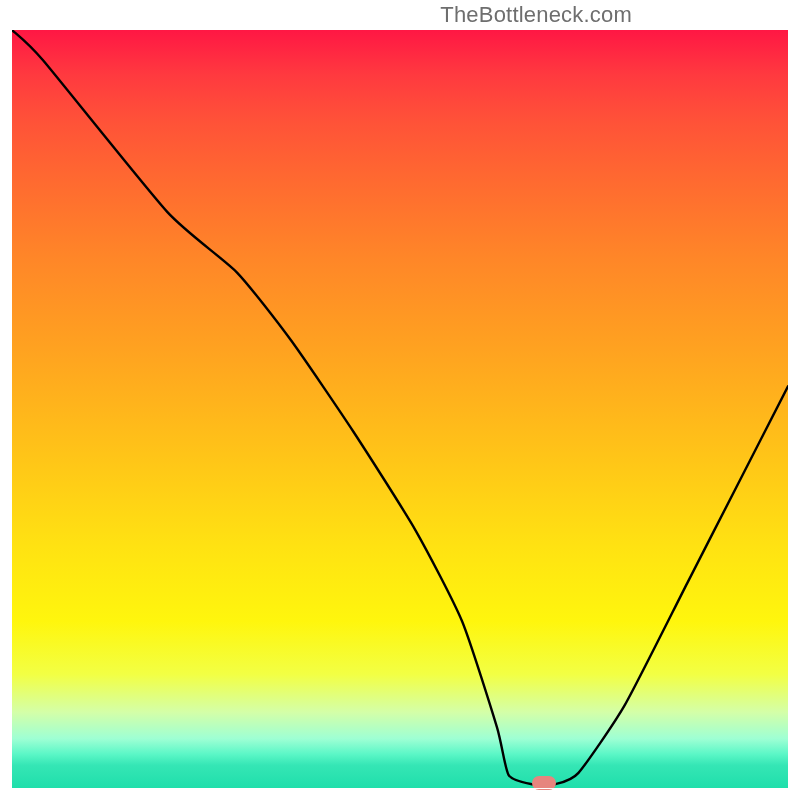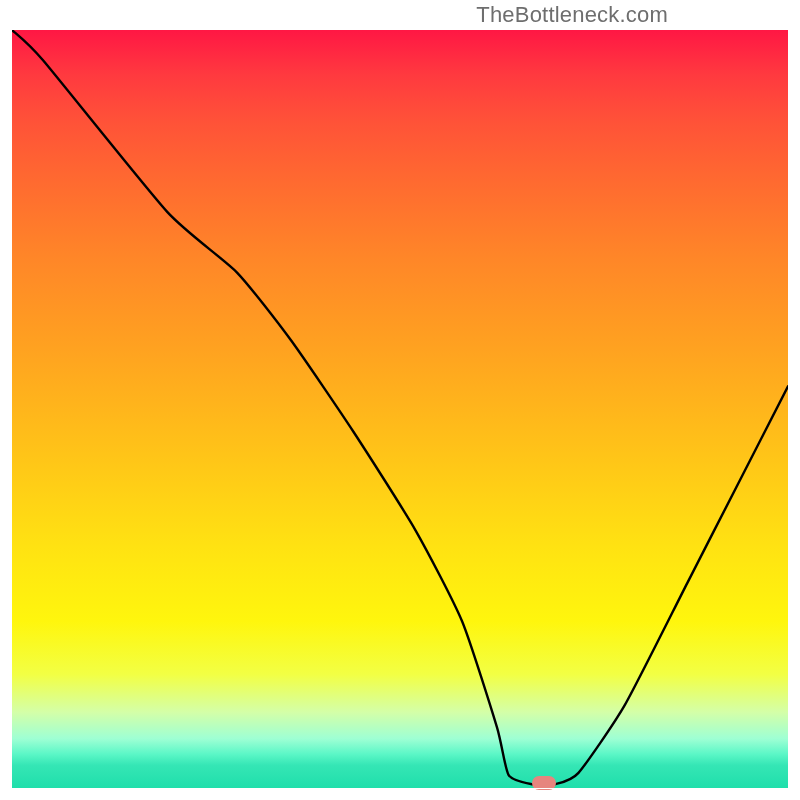--- a/index.html
+++ b/index.html
@@ -8,21 +8,20 @@
     width: 800px;
     height: 800px;
     overflow: hidden;
     background: #ffffff;
     font-family: Arial, Helvetica, sans-serif;
   }
   .chart-wrap {
     position: relative;
     width: 640px;
     height: 800px;
-    padding-left: 36px;
   }
   .plot-area {
     position: absolute;
     left: 12px;
     top: 30px;
     width: 776px;
     height: 758px;
     background: linear-gradient(
       to bottom,
       #ff1744 0%,

